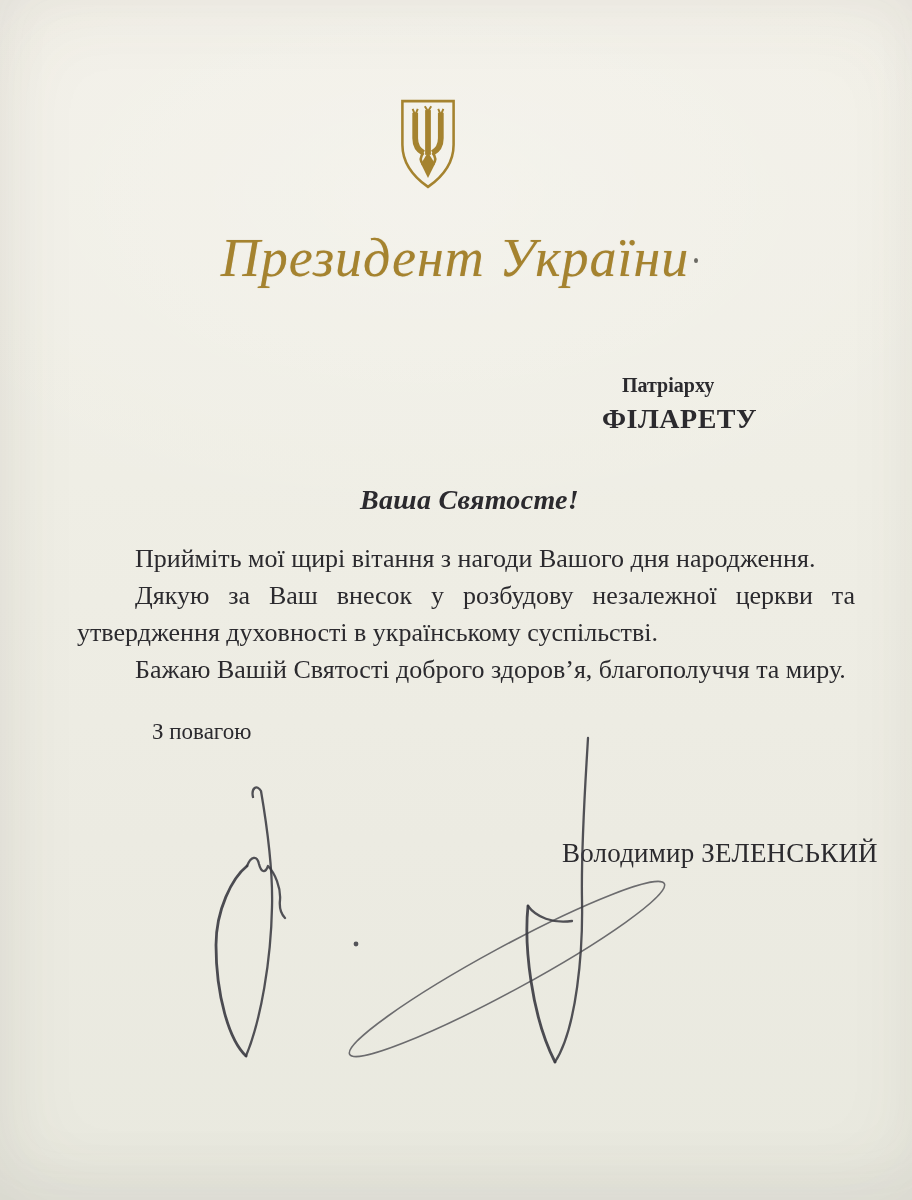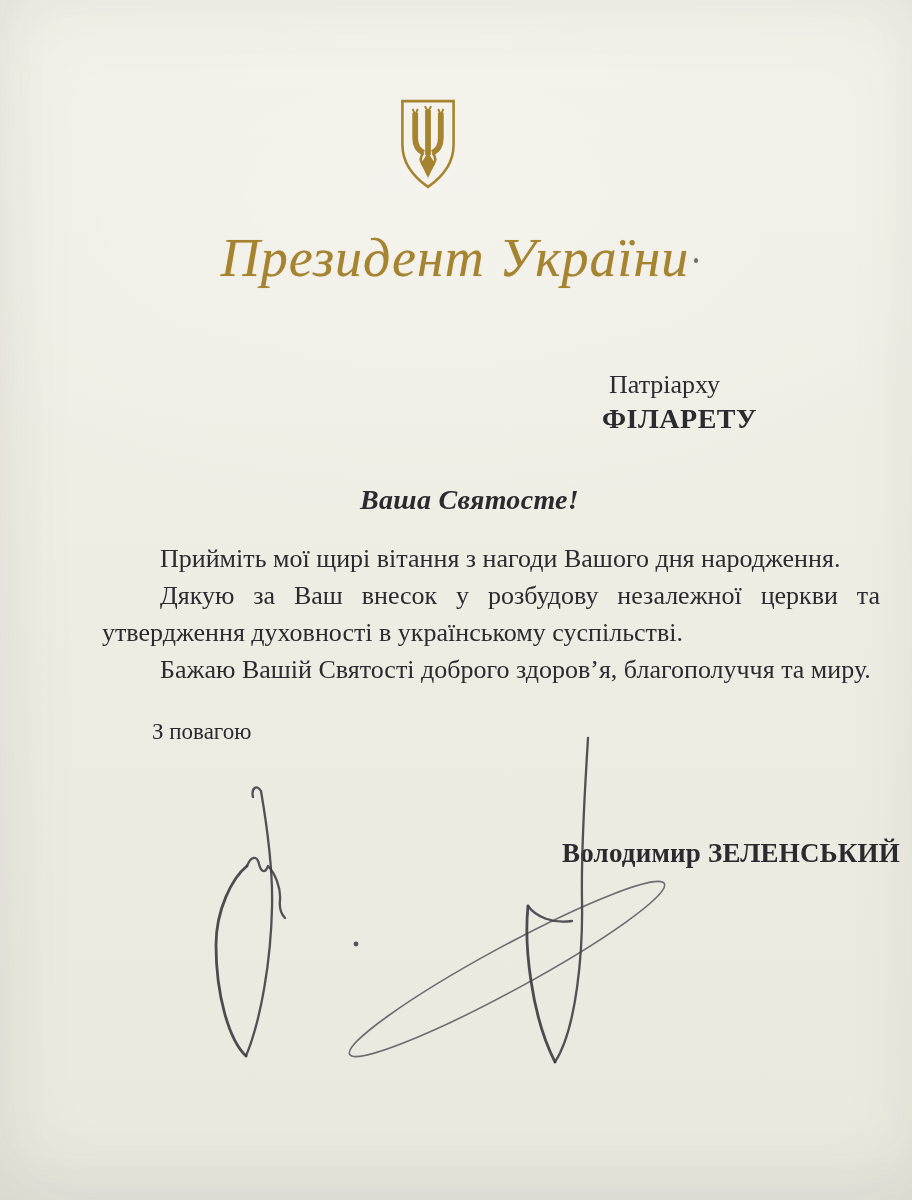--- a/index.html
+++ b/index.html
@@ -24,35 +24,35 @@
     text-align:center;transform:translateX(-8px);
     font-style:italic;font-size:54px;line-height:1.2;
     letter-spacing:1px;color:var(--gold,#a5832f);
     text-shadow:0 0 1px rgba(140,110,40,0.35);
   }
   .ink-dot{
     position:absolute;left:694px;top:258px;width:4px;height:5px;border-radius:50%;
     background:#3c3b35;opacity:.75;
   }
   .addressee{position:absolute;left:602px;top:368px;}
-  .addressee-role{margin-left:7px;font-size:26px;line-height:34px;}
+  .addressee-role{margin-left:20px;font-size:20px;line-height:34px;font-weight:bold;}
   .addressee-name{font-size:28px;line-height:34px;font-weight:bold;letter-spacing:0.5px;}
   .salutation{
     position:absolute;left:360px;top:484px;
     font-size:28px;font-weight:bold;font-style:italic;letter-spacing:0.3px;
   }
   .body-text{
-    position:absolute;left:102px;top:540px;width:778px;
+    position:absolute;left:77px;top:540px;width:778px;
     font-size:26px;line-height:37px;text-align:justify;
   }
   .body-text p{margin:0;text-indent:58px;}
   .valediction{position:absolute;left:152px;top:714px;font-size:23px;line-height:36px;}
   .signer{
     position:absolute;left:562px;top:838px;
-    font-size:27px;font-weight:bold;letter-spacing:0.2px;white-space:nowrap;
+    font-size:27px;font-weight:normal;letter-spacing:0.2px;white-space:nowrap;
   }
   .signature{position:absolute;left:180px;top:728px;width:520px;height:360px;}
   .signature path, .signature ellipse, .signature circle{
     fill:none;stroke:var(--signature_ink,#3a3a41);
     stroke-linecap:round;stroke-linejoin:round;
   }
   .signature .s-main{stroke-width:2.3;opacity:0.88;}
   .signature .s-thick{stroke-width:2.8;opacity:0.9;}
   .signature .s-light{stroke-width:1.6;opacity:0.72;}
   .signature .s-dot{fill:var(--signature_ink,#3a3a41);stroke:none;opacity:0.85;}

